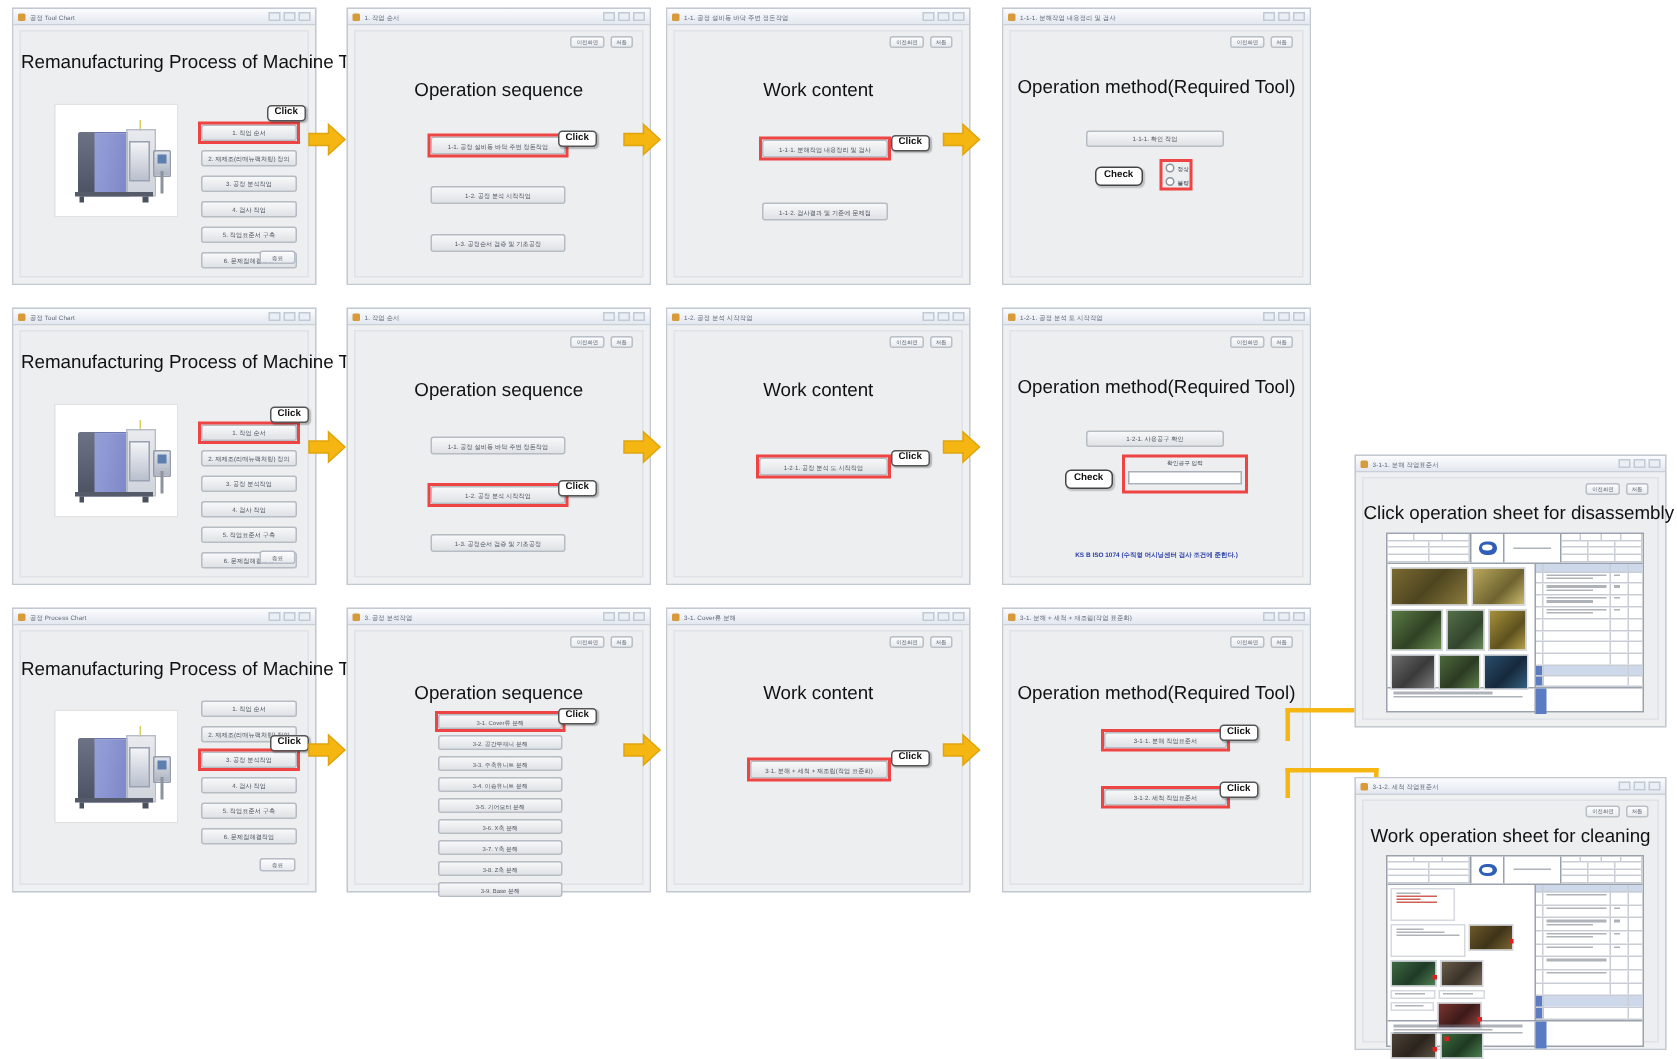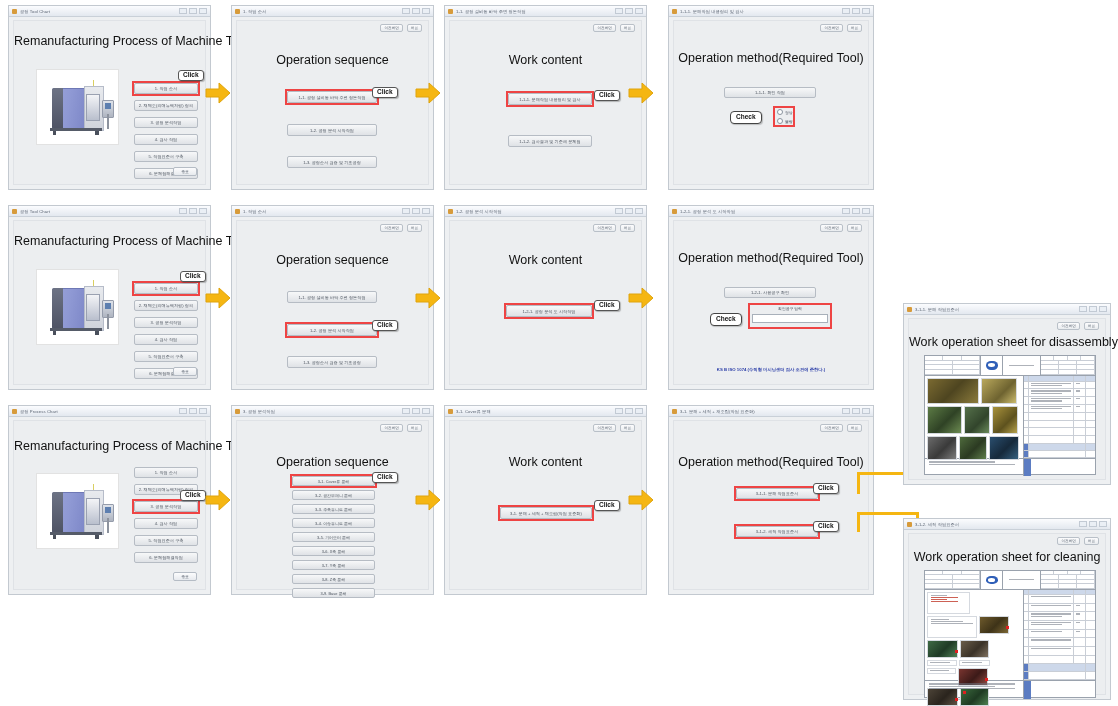--- a/index.html
+++ b/index.html
@@ -594,21 +594,21 @@
           <i></i>
           <i></i>
         </span>
     </div>
     <div class="body">
       <div class="clientarea">
         <div class="tr-btns">
           <div class="minibtn">이전화면</div>
           <div class="minibtn sm">처음</div>
         </div>
-        <div class="headline" style="top:16px;">Work operation sheet for disassembly</div>
+        <div class="headline" style="top:16px;">Click operation sheet for disassembly</div>
 
         <div class="sheet" style="left:15px;top:36px;width:172px;height:120px;">
           <div class="hdr">
             <div class="hcol" style="width:33%;">
               <div class="hgrid">
                   <div>
                     <span></span>
                     <span></span>
                     <span></span>
                   </div>

